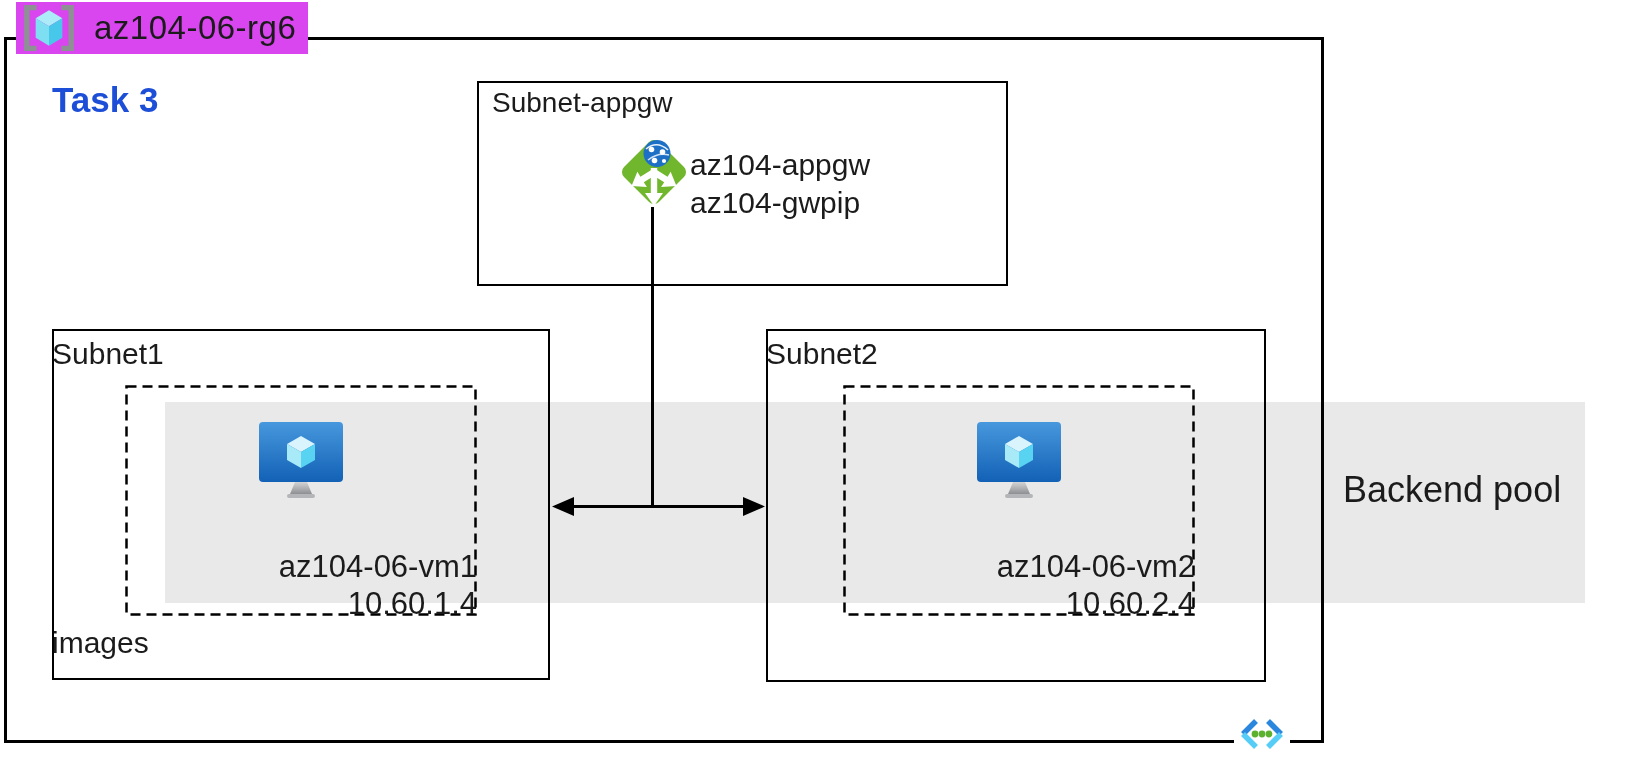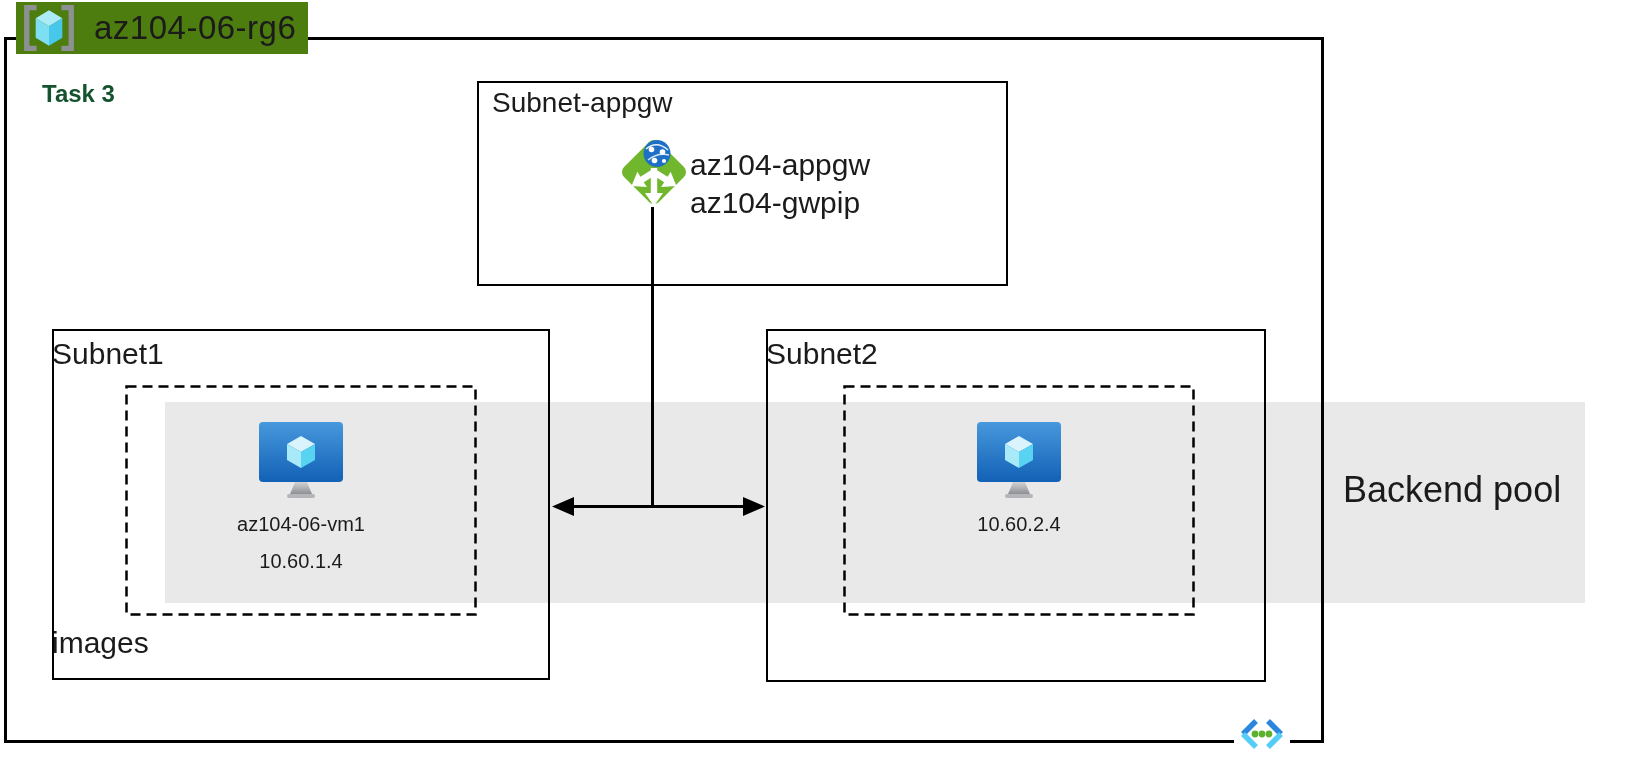--- a/index.html
+++ b/index.html
@@ -3,23 +3,23 @@
 <meta charset="utf-8">
 <style>
   html,body{margin:0;padding:0;background:#fff;}
   #canvas{
     position:relative;width:1625px;height:761px;background:#fff;overflow:hidden;
     font-family:"Liberation Sans","DejaVu Sans",sans-serif;color:#1b1b1b;
   }
   .abs{position:absolute;}
   
   #rg-box{left:4px;top:37px;width:1320px;height:706px;border:3px solid #000;box-sizing:border-box;z-index:2;background:transparent;}
-  #rg-label{left:16px;top:2px;height:52px;background:#4d7c0f;display:flex;align-items:center;gap:14px;padding:0 12px 0 2px;z-index:6;}
+  #rg-label{left:16px;top:2px;height:52px;background:#d946ef;display:flex;align-items:center;gap:14px;padding:0 12px 0 2px;z-index:6;}
   #rg-title{font-size:33px;letter-spacing:0.5px;}
-  #task-label{left:42px;top:80px;font-size:24px;font-weight:bold;color:#14532d;z-index:5;}
+  #task-label{left:52px;top:80px;font-size:35px;font-weight:bold;color:#1d4ed8;z-index:5;}
   
   #backend-band{left:165px;top:402px;width:1420px;height:201px;background:#e9e9e9;z-index:1;}
   #backend-label{left:1343px;top:469px;font-size:36px;z-index:5;}
   
   #appgw-box{left:477px;top:81px;width:531px;height:205px;border:2.5px solid #000;box-sizing:border-box;background:#fff;z-index:2;}
   #appgw-title{left:492px;top:87px;font-size:28px;z-index:5;}
   #appgw-icon{left:604px;top:128px;z-index:5;}
   #appgw-text{left:690px;top:146px;font-size:30px;line-height:38px;z-index:5;}
   
   .subnet-box{border:2.5px solid #000;box-sizing:border-box;background:transparent;z-index:2;}
@@ -27,21 +27,21 @@
   #subnet2-box{left:766px;top:329px;width:500px;height:353px;}
   .subnet-title{top:337px;font-size:30px;text-align:left;z-index:5;}
   #subnet1-title{left:52px;width:498px;}
   #subnet2-title{left:766px;width:500px;}
   .dashed-box{z-index:3;}
   #dashed1{left:125px;top:385px;}
   #dashed2{left:843px;top:385px;}
   .vm-icon{top:420px;z-index:5;}
   #vm1-icon{left:256px;}
   #vm2-icon{left:974px;}
-  .vm-text{top:506px;font-size:20px;line-height:37px;text-align:center;z-index:5;}
+  .vm-text{top:548px;font-size:31px;line-height:37px;text-align:right;z-index:5;}
   #vm1-text{left:125px;width:352px;}
   #vm2-text{left:843px;width:352px;}
   .subnet-caption{top:626px;font-size:30px;text-align:left;z-index:5;}
   #subnet1-caption{left:52px;width:498px;}
   #subnet2-caption{left:766px;width:500px;}
   
   #connectors{left:0;top:0;width:1625px;height:761px;z-index:4;pointer-events:none;}
   
   #vnet-icon{left:1234px;top:713px;z-index:6;background:#fff;line-height:0;}
 </style>
@@ -139,20 +139,21 @@
     <svg width="90" height="80" viewBox="0 0 90 80">
       <rect x="3" y="2" width="84" height="60" rx="4" fill="url(#gScreen)"></rect>
       <polygon points="45,16 59,24 45,32 31,24" fill="#d9f4fc"></polygon>
       <polygon points="31,24 45,32 45,48 31,40" fill="#a8eaf8"></polygon>
       <polygon points="45,32 59,24 59,40 45,48" fill="#58d4f2"></polygon>
       <polygon points="39,62 51,62 56,74 34,74" fill="url(#gStand)"></polygon>
       <rect x="31" y="74" width="28" height="4" rx="2" fill="#b3b5b8"></rect>
     </svg>
   </div>
   <div class="abs vm-text" id="vm2-text">
+    <div>az104-06-vm2</div>
     <div>10.60.2.4</div>
   </div>
 
   <svg class="abs" id="connectors">
     <line x1="652.5" y1="207" x2="652.5" y2="506" stroke="#000" stroke-width="3"></line>
     <line x1="566" y1="506.5" x2="752" y2="506.5" stroke="#000" stroke-width="3"></line>
     <polygon points="552,506.5 574,497 574,516" fill="#000"></polygon>
     <polygon points="765,506.5 743,497 743,516" fill="#000"></polygon>
   </svg>
 

